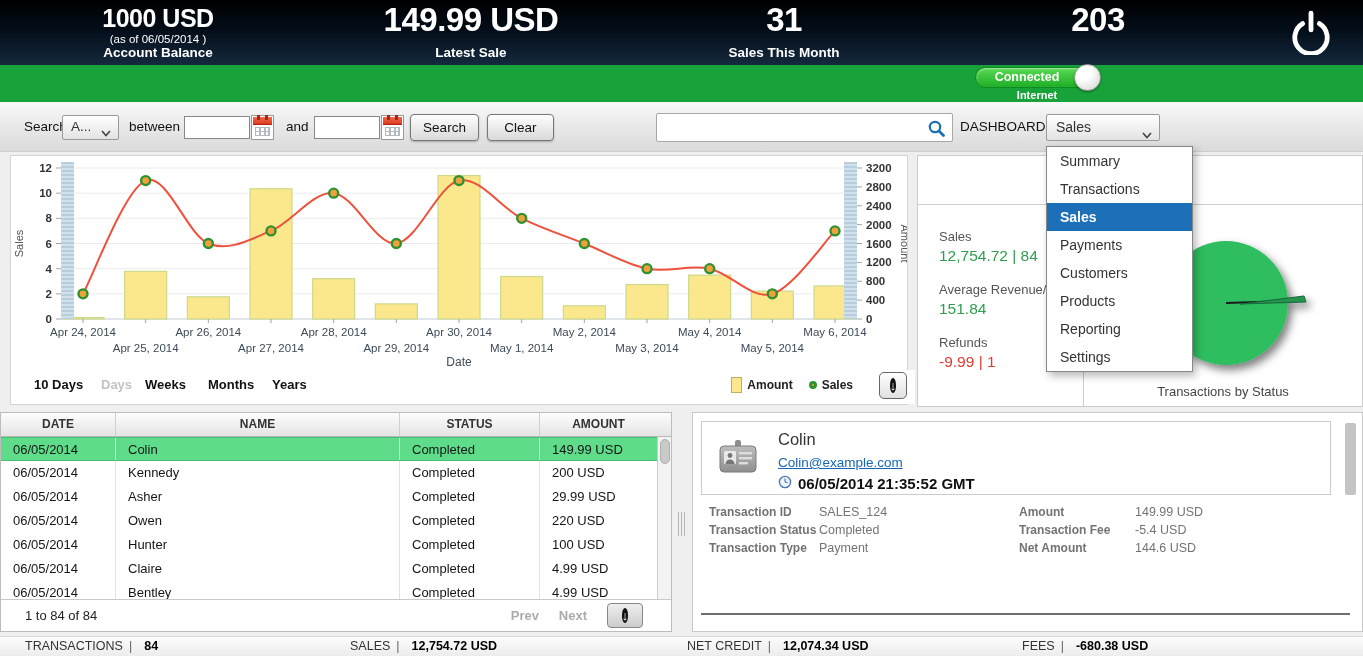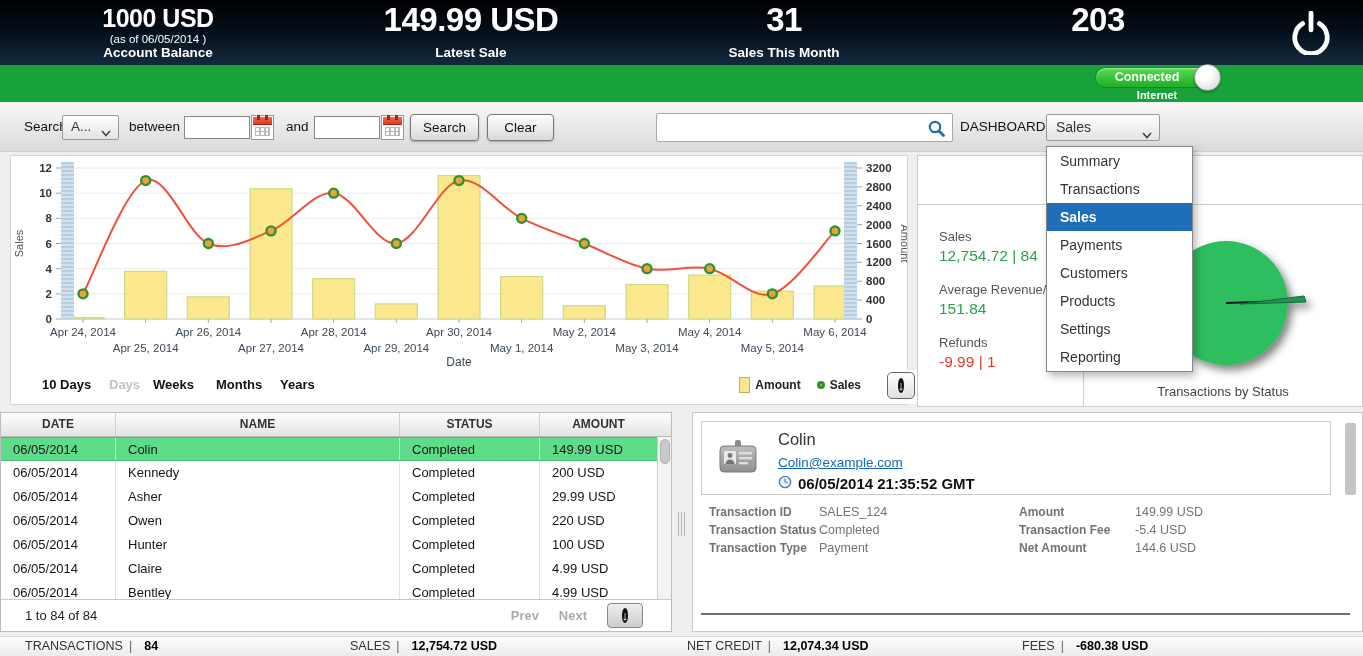--- a/index.html
+++ b/index.html
@@ -11,21 +11,21 @@
     background:linear-gradient(180deg,#000 0%,#030d18 45%,#15293e 100%); }
   .stat { position:absolute; top:0; height:65px; width:312px; text-align:center; color:#fff; }
   .stat .v { font-size:33px; font-weight:bold; line-height:40px; letter-spacing:-0.5px; }
   .stat.small .v { font-size:25px; line-height:30px; padding-top:3px; }
   .stat .n { font-size:11.5px; font-weight:normal; line-height:13px; }
   .stat .l { position:absolute; bottom:5px; left:0; width:100%; font-size:13.5px; font-weight:bold; }
   .power-btn { position:absolute; right:26px; top:7px; width:52px; height:52px; background:transparent; border:none; cursor:pointer; }
 
   
   .greenbar { position:absolute; top:65px; left:0; width:100%; height:37px; background:#17a339; }
-  .toggle-wrap { position:absolute; left:1090px; top:2px; width:134px; text-align:center; }
+  .toggle-wrap { position:absolute; left:970px; top:2px; width:134px; text-align:center; }
   .toggle { position:relative; margin:0 auto; width:124px; height:21px; border-radius:12px;
     background:linear-gradient(180deg,#58da52,#1fae27); border:1px solid #0f8a1f; box-shadow:inset 0 1px 2px rgba(255,255,255,.5); }
   .toggle .t-label { font-size:12.5px; font-weight:bold; color:#fff; line-height:19px; display:block; padding-right:20px; }
   .toggle .knob { position:absolute; right:-3px; top:-4px; width:27px; height:27px; border-radius:50%;
     background:radial-gradient(circle at 35% 30%,#fff 30%,#d0d0d0); border:1px solid #9a9a9a; box-shadow:0 1px 2px rgba(0,0,0,.4); }
   .net-caption { margin-top:1px; font-size:11px; font-weight:bold; color:#fff; }
 
   
   .toolbar { position:absolute; top:102px; left:0; width:100%; height:50px;
     background:linear-gradient(180deg,#f8f8f8,#dadada); border-bottom:1px solid #cfcfcf; }
@@ -51,21 +51,21 @@
   
   .dropdown-menu { position:absolute; left:1046px; top:146px; width:147px; background:#fff;
     border:1px solid #888; box-shadow:3px 4px 8px rgba(0,0,0,.28); z-index:60; }
   .menu-item { height:28px; line-height:28px; padding-left:13px; font-size:14px; color:#333; cursor:pointer; }
   .menu-item.selected { background:#1d70b8; color:#fff; font-weight:bold; }
 
   
   .chart-panel { position:absolute; left:10px; top:155px; width:898px; height:250px; background:#fff; border:1px solid #d5d5d5; }
   #chart-svg { position:absolute; left:0; top:2px; width:896px; height:212px; }
   #chart-svg text { font-family:"Liberation Sans",sans-serif; }
-  .chart-footer { position:absolute; left:16px; bottom:0; width:100%; height:34px; background:#fff; }
+  .chart-footer { position:absolute; left:8px; bottom:0; width:100%; height:34px; background:#fff; }
   .range-tab { position:absolute; top:0; line-height:30px; font-size:13px; font-weight:bold; color:#111; cursor:pointer; }
   .range-tab.disabled { color:#c3c3c3; }
   .legend { position:absolute; right:46px; top:0; height:30px; display:flex; align-items:center; }
   .sw-bar { width:11px; height:16px; background:#fbe88c; border:1px solid #bfae5c; margin-right:5px; }
   .sw-ring { width:8px; height:8px; border:3px solid #2e9231; border-radius:50%; background:#f0a13c; margin-right:5px; }
   .legend-label { font-size:12px; font-weight:bold; color:#222; margin-right:16px; }
   .dl-btn { position:absolute; right:8px; top:2px; width:28px; height:27px; border:1px solid #666; border-radius:5px;
     background:linear-gradient(180deg,#fff,#e0e0e0); cursor:pointer; padding:0; }
   .dl-circle { width:19px; height:19px; margin:2px auto 0; background:#101010; border-radius:50%; color:#fff;
     font-size:13px; line-height:18px; text-align:center; font-weight:bold; }
@@ -213,22 +213,22 @@
   </div>
 </div>
 
 <div class="dropdown-menu" id="view-menu">
     <div class="menu-item">Summary</div>
     <div class="menu-item">Transactions</div>
     <div class="menu-item selected">Sales</div>
     <div class="menu-item">Payments</div>
     <div class="menu-item">Customers</div>
     <div class="menu-item">Products</div>
+    <div class="menu-item">Reporting</div>
     <div class="menu-item">Settings</div>
-    <div class="menu-item">Reporting</div>
   </div>
 
 <div class="chart-panel">
   <svg id="chart-svg" viewBox="0 0 896 212">
       <defs>
         <pattern id="hstripes" width="4" height="4" patternUnits="userSpaceOnUse">
           <rect width="4" height="4" fill="#b8cedf"></rect>
           <line x1="0" y1="3" x2="4" y2="3" stroke="#dde9f2" stroke-width="1.4"></line>
         </pattern>
       </defs>

